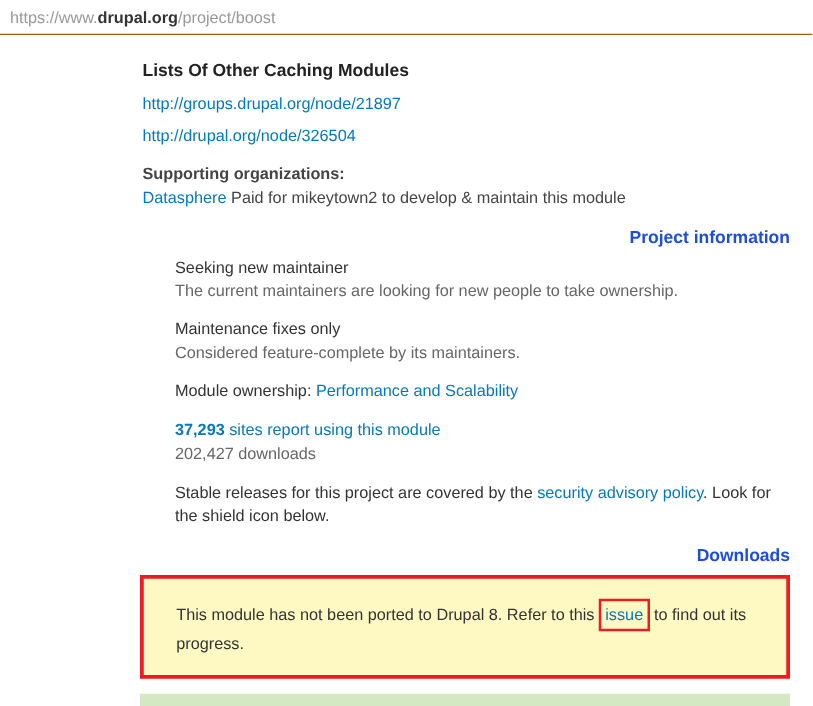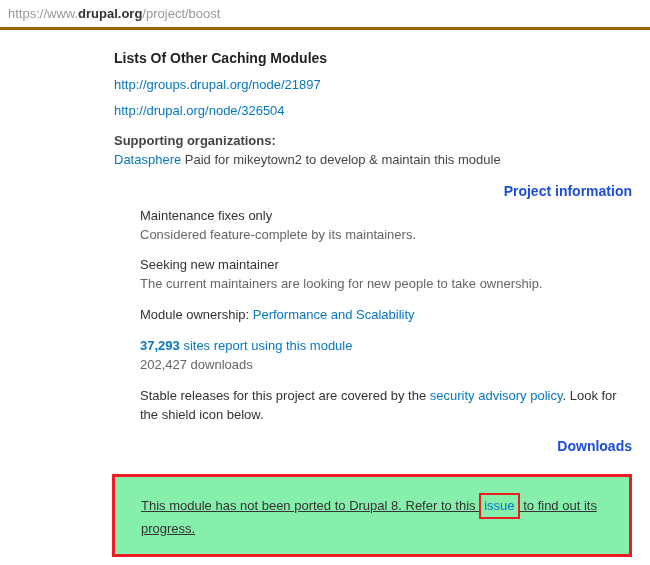--- a/index.html
+++ b/index.html
@@ -1,29 +1,29 @@
 <!DOCTYPE html>
 <html><head>
 <meta charset="utf-8">
 <style>
   * { box-sizing: border-box; margin: 0; padding: 0; }
   body { font-family: "Helvetica Neue", Arial, sans-serif; font-size: 13px; color: #333; background: #fff; }
-  .url-bar { border-bottom: 3px solid #a16207; padding: 6px 8px; color: #999; font-size: 13px; }
+  .url-bar { border-bottom: 1px solid #a16207; padding: 6px 8px; color: #999; font-size: 13px; }
   .url-bar .secure { color: #999; }
   .url-bar .domain { color: #333; font-weight: 600; }
   .page { padding: 16px 18px 24px 114px; }
   .h2 { font-size: 14px; font-weight: 700; color: #222; margin: 4px 0 10px; }
   .h3 { font-size: 14px; font-weight: 700; color: #1d4ed8; margin: 14px 0 8px; text-align: right; }
   a, .link { color: #0678be; text-decoration: none; }
   .block { margin-bottom: 8px; line-height: 1.4; color: #444; }
   .indent { margin-left: 26px; }
   .indent .item { margin-bottom: 12px; line-height: 1.45; }
   .muted { color: #666; }
   .usage-num { color: #0678be; font-weight: 700; }
-  .notice-box { background: #86efac; border: 3px solid #ed1c24; margin: 20px 0 12px -2px; padding: 16px 26px; line-height: 1.5; color: #333; position: relative; text-decoration: underline; }
+  .notice-box { background: #fef9c3; border: 3px solid #ed1c24; margin: 8px 0 12px -2px; padding: 16px 26px; line-height: 1.5; color: #333; position: relative; }
   .issue-highlight { border: 2px solid #ed1c24; padding: 1px 3px; display: inline-block; }
   .release-box { background: #d4e8c3; padding: 12px 14px; margin: 0 0 8px -2px; line-height: 1.55; }
   .strong { font-weight: 700; }
 </style>
 </head>
 <body>
 
 <div class="url-bar">
   <span class="secure">https://www.</span><span class="domain">drupal.org</span><span class="secure">/project/boost</span>
 </div>
@@ -36,26 +36,26 @@
 
   <div class="block" style="margin-top:12px;">
     <div class="strong">Supporting organizations:</div>
     <a href="#">Datasphere</a><span> Paid for mikeytown2 to develop &amp; maintain this module</span>
   </div>
 
   <div class="h3">Project information</div>
 
   <div class="indent">
     <div class="item">
+      <div>Seeking new maintainer</div>
+      <div class="muted">The current maintainers are looking for new people to take ownership.</div>
+    </div>
+    <div class="item">
       <div>Maintenance fixes only</div>
       <div class="muted">Considered feature-complete by its maintainers.</div>
-    </div>
-    <div class="item">
-      <div>Seeking new maintainer</div>
-      <div class="muted">The current maintainers are looking for new people to take ownership.</div>
     </div>
     <div class="item">
       <span>Module ownership: </span><a href="#">Performance and Scalability</a>
     </div>
     <div class="item">
       <span class="usage-num">37,293</span><span class="link"> sites report using this module</span>
       <div class="muted">202,427 downloads</div>
     </div>
     <div class="item">
       <span>Stable releases for this project are covered by the </span><a href="#">security advisory policy</a><span>. Look for the shield icon below.</span>

